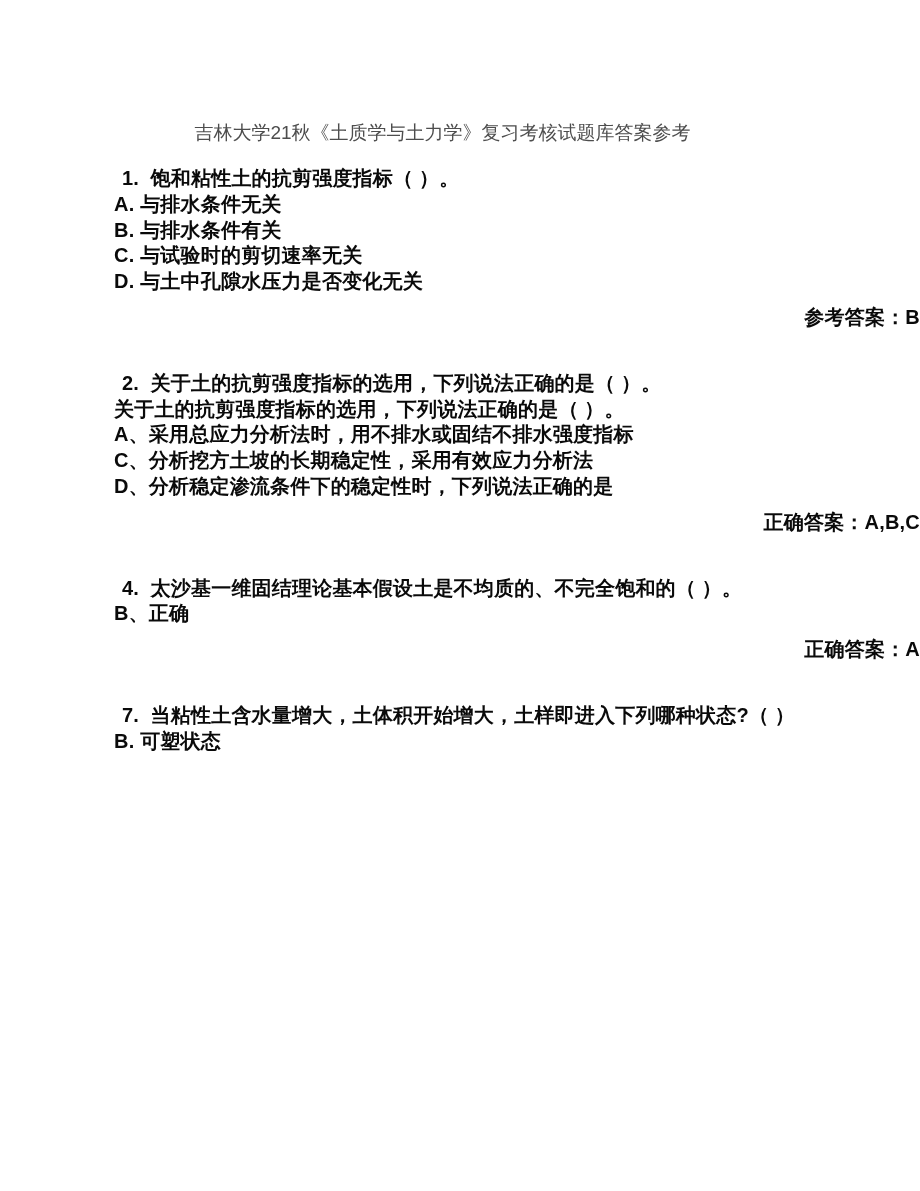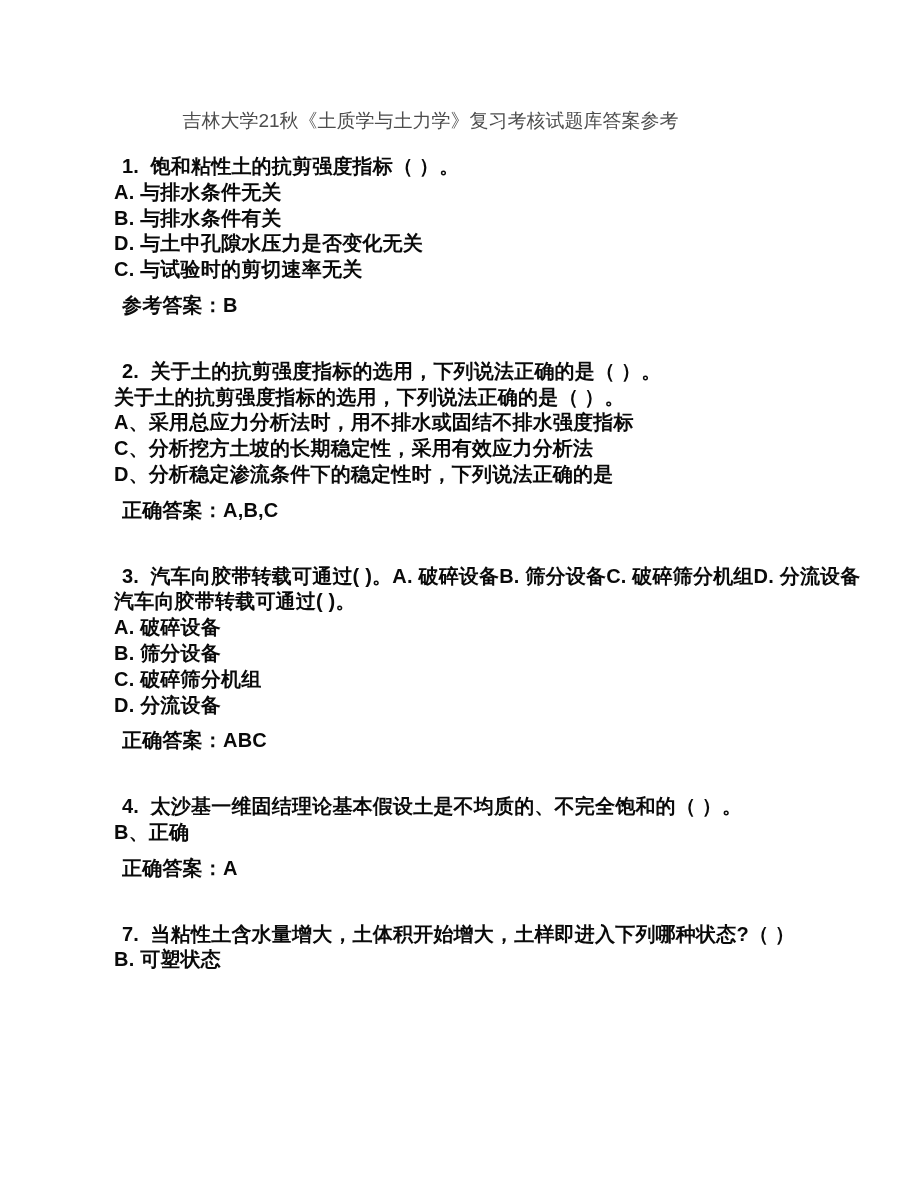--- a/index.html
+++ b/index.html
@@ -14,21 +14,21 @@
   .page {
     position: relative;
     width: 920px;
     height: 1191px;
     background: #ffffff;
   }
   .content {
     padding: 108px 0 0 114px;
   }
   .title {
-    margin: 0;
+    margin: 12px;
     width: 691px;
     position: relative;
     left: -29px;
     font-size: 19px;
     font-weight: 400;
     line-height: 26px;
     color: #4d4d4d;
     text-align: center;
     white-space: pre;
   }
@@ -45,57 +45,49 @@
     line-height: 25.8px;
     color: #0a0a0a;
     white-space: pre;
     letter-spacing: 0.2px;
   }
   .indent {
     padding-left: 8px;
   }
   .answer {
     margin-top: 10px;
+    text-align: right;
   }
 </style>
 </head>
 <body>
 
 <div class="page">
   <div class="content">
 
     <h1 class="title">吉林大学21秋《土质学与土力学》复习考核试题库答案参考</h1>
 
     <section class="qblock">
       <div class="line indent">1.  饱和粘性土的抗剪强度指标（ ）。</div>
       <div class="line">A. 与排水条件无关</div>
       <div class="line">B. 与排水条件有关</div>
+      <div class="line">C. 与试验时的剪切速率无关</div>
       <div class="line">D. 与土中孔隙水压力是否变化无关</div>
-      <div class="line">C. 与试验时的剪切速率无关</div>
       <div class="line indent answer">参考答案：B</div>
     </section>
 
     <section class="qblock">
       <div class="line indent">2.  关于土的抗剪强度指标的选用，下列说法正确的是（ ）。</div>
       <div class="line">关于土的抗剪强度指标的选用，下列说法正确的是（ ）。</div>
       <div class="line">A、采用总应力分析法时，用不排水或固结不排水强度指标</div>
       <div class="line">C、分析挖方土坡的长期稳定性，采用有效应力分析法</div>
       <div class="line">D、分析稳定渗流条件下的稳定性时，下列说法正确的是</div>
       <div class="line indent answer">正确答案：A,B,C</div>
     </section>
 
-    <section class="qblock">
-      <div class="line indent">3.  汽车向胶带转载可通过( )。A. 破碎设备B. 筛分设备C. 破碎筛分机组D. 分流设备</div>
-      <div class="line">汽车向胶带转载可通过( )。</div>
-      <div class="line">A. 破碎设备</div>
-      <div class="line">B. 筛分设备</div>
-      <div class="line">C. 破碎筛分机组</div>
-      <div class="line">D. 分流设备</div>
-      <div class="line indent answer">正确答案：ABC</div>
-    </section>
 
     <section class="qblock">
       <div class="line indent">4.  太沙基一维固结理论基本假设土是不均质的、不完全饱和的（ ）。</div>
       <div class="line">B、正确</div>
       <div class="line indent answer">正确答案：A</div>
     </section>
 
     <section class="qblock">
       <div class="line indent">7.  当粘性土含水量增大，土体积开始增大，土样即进入下列哪种状态?（ ）</div>
       <div class="line">B. 可塑状态</div>

